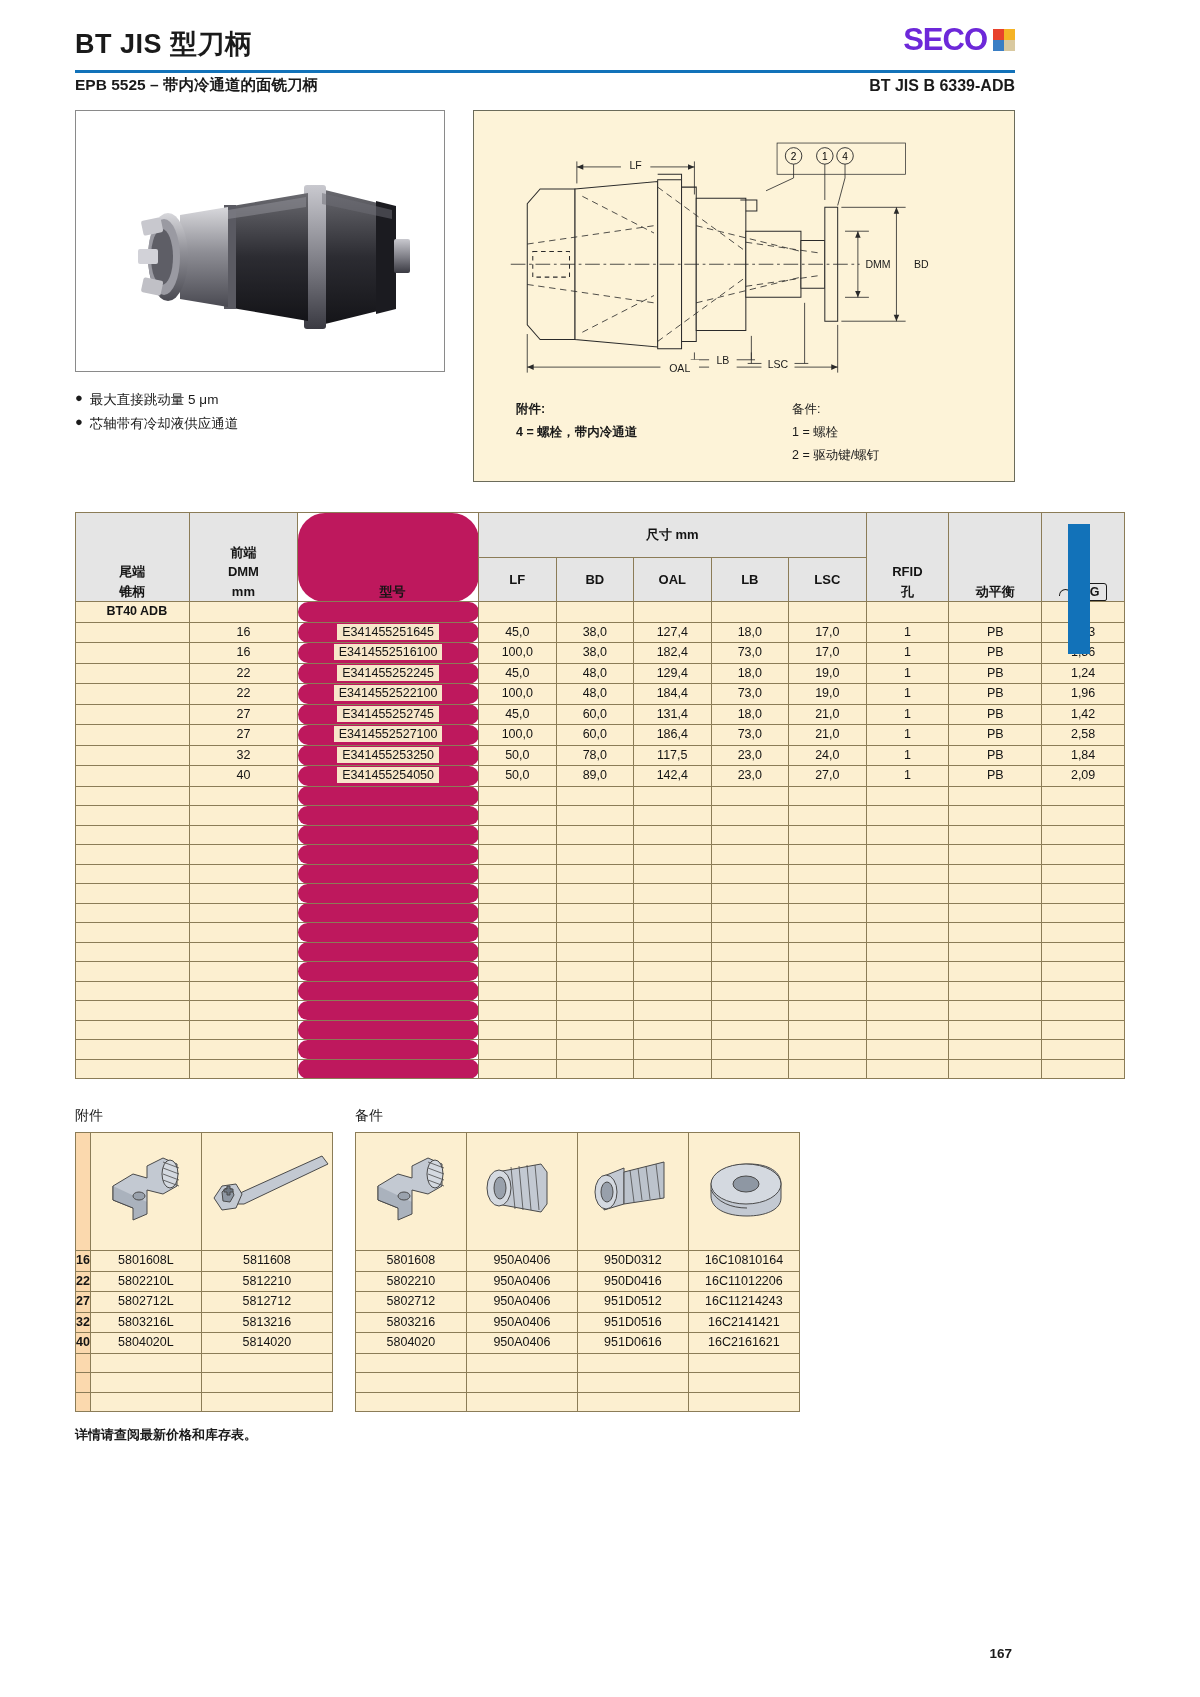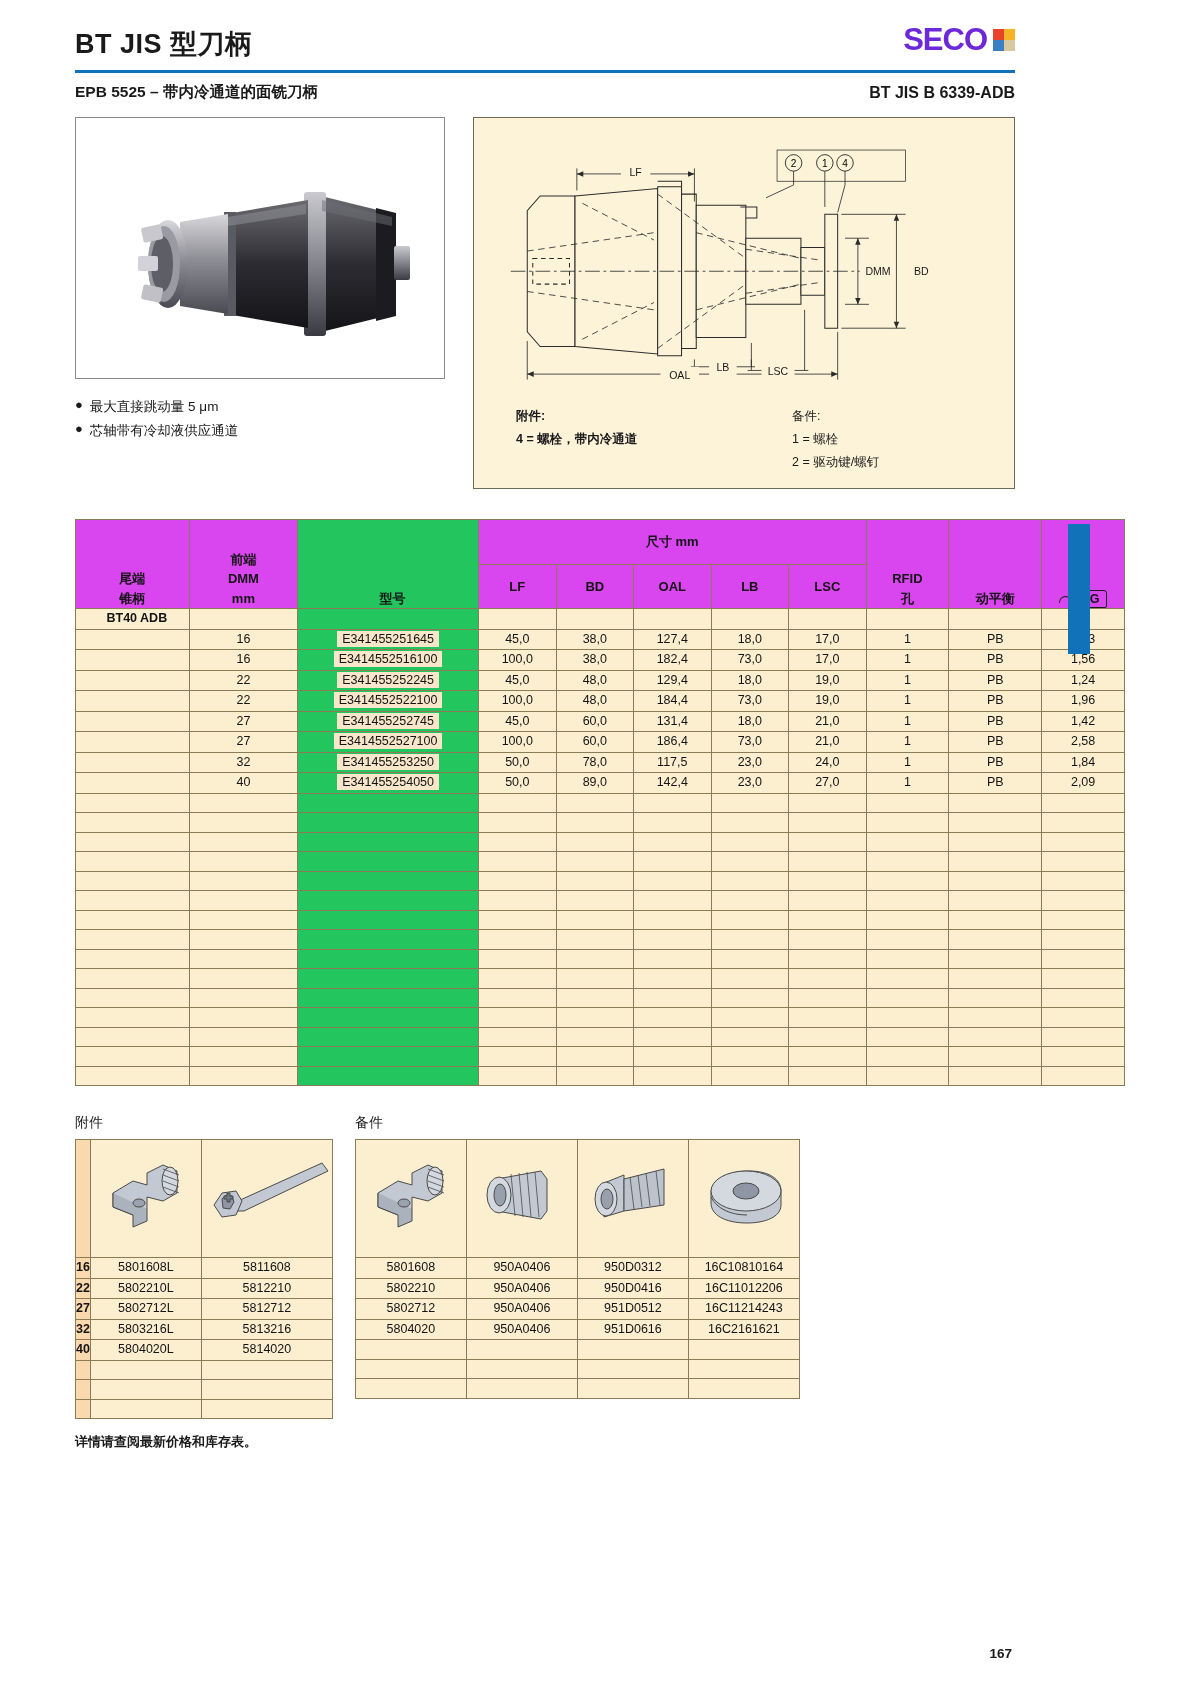--- a/index.html
+++ b/index.html
@@ -21,21 +21,21 @@
   .logo-wrap { display:flex; align-items:center; gap:6px; padding-bottom:4px;}
   .logo-text { font-size:31px; font-weight:bold; color:#6d28d9; letter-spacing:-1px;
                font-family:"Liberation Sans",sans-serif; }
   .logo-sq { width:22px; height:22px; display:grid; grid-template-columns:1fr 1fr;
              grid-template-rows:1fr 1fr; }
   .logo-sq i { display:block; }
 
   .rule { height:3px; background:#1272b9; margin-top:8px; }
 
   .sub-head { display:flex; align-items:center; justify-content:space-between;
-              margin-top:9px; }
+              margin-top:2px; }
   .sub-left { font-size:15.5px; font-weight:bold; }
   .sub-right { font-size:16px; font-weight:bold; }
 
   
   .content-row { display:flex; gap:28px; margin-top:14px; align-items:flex-start; }
 
   .photo-box { width:370px; height:262px; border:1px solid #8a8a8a; background:#fff;
                position:relative; overflow:hidden; }
   .bullets { margin-top:16px; font-size:13.5px; line-height:1.75; }
   .bullets div { display:flex; gap:7px; align-items:flex-start;}
@@ -49,22 +49,22 @@
   .legend .c1 { width:270px; padding-left:42px;font-weight:bold; }
   .legend .c2 { padding-left:48px; }
 
   
   table { border-collapse:collapse; }
   .main-tbl { width:1050px; margin-top:30px; font-size:12.5px; }
   .main-tbl th, .main-tbl td {
     border:1px solid #8b7c57; background:#fcefd0; text-align:center;
     padding:0; height:19.5px; line-height:19.5px; color:#141414;
   }
-  .main-tbl th { font-weight:bold; background:#d946ef; font-size:13px; }
-  .main-tbl .c-model { background:#22c55e; }
+  .main-tbl th { font-weight:bold; background:#e5e5e5; font-size:13px; }
+  .main-tbl .c-model { background:#be185d;border-radius:27px; }
   .main-tbl td.c-model span { background:#f7e6c9; padding:1px 5px; }
   .main-tbl .tall { height:auto; }
   .col-shank { width:110px; }
   .col-dmm   { width:105px; }
   .col-model { width:175px; }
   .col-dim   { width:75px; }
   .col-rfid  { width:80px; }
   .col-bal   { width:90px; }
   .col-kg    { width:80px; }
   .hdr-top td, .hdr-top th { vertical-align:bottom; }
@@ -805,20 +805,26 @@
               <td>950D0416</td>
               <td>16C11012206</td>
             </tr>
             <tr>
               <td>5802712</td>
               <td>950A0406</td>
               <td>951D0512</td>
               <td>16C11214243</td>
             </tr>
             <tr>
+              <td>5803216</td>
+              <td>950A0406</td>
+              <td>951D0516</td>
+              <td>16C2141421</td>
+            </tr>
+            <tr>
               <td>5804020</td>
               <td>950A0406</td>
               <td>951D0616</td>
               <td>16C2161621</td>
             </tr>
             <tr>
               <td></td>
               <td></td>
               <td></td>
               <td></td>

